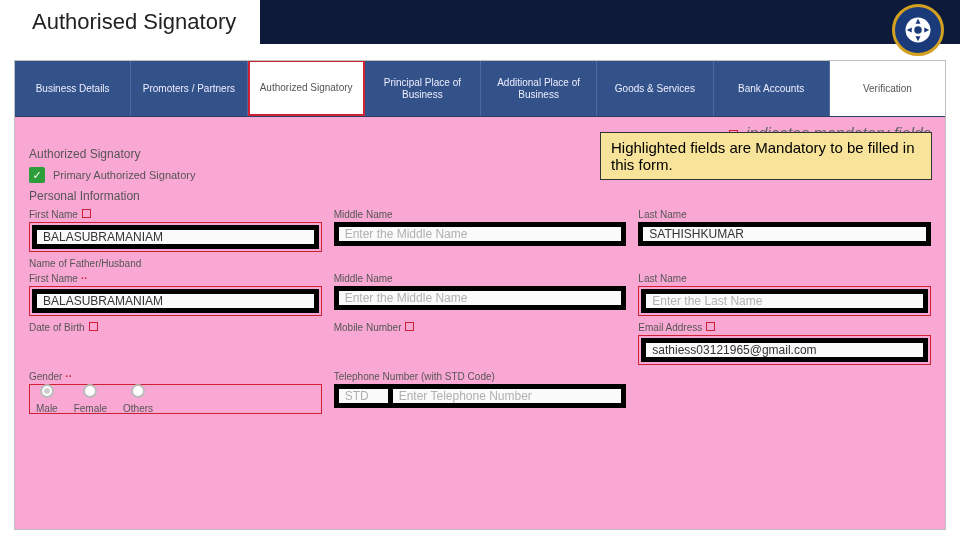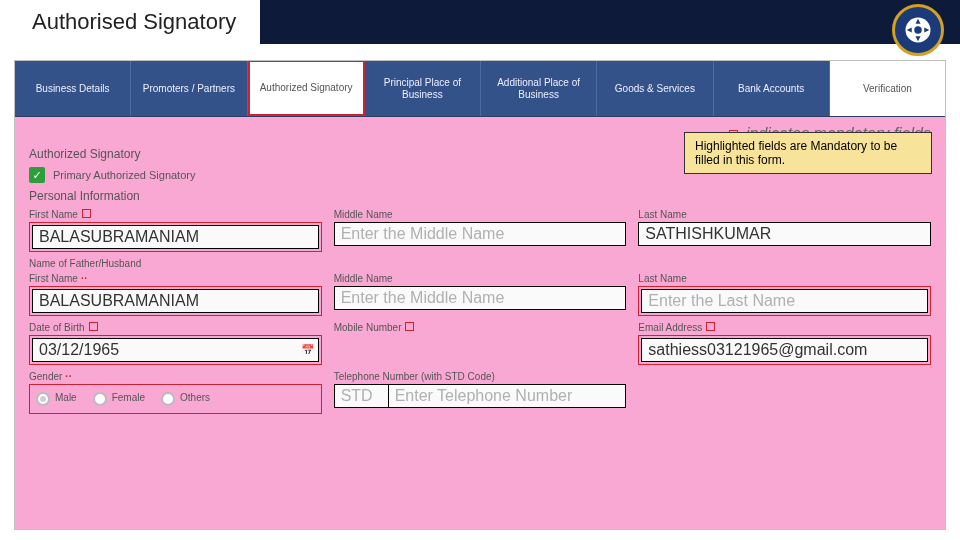--- a/index.html
+++ b/index.html
@@ -21,46 +21,46 @@
 
   .content { padding: 8px 14px 0 14px; font-size: 11px; color: #555; }
 
   .mand-legend { text-align: right; font-size: 16px; color: #666; margin-bottom: 4px; font-style: italic; }
   .mand-legend .box { display: inline-block; width: 9px; height: 9px; border: 1.5px solid #c23; margin-right: 4px; vertical-align: middle; }
 
   .sec-title { font-size: 12px; color: #555; margin: 4px 0 6px 0; font-weight: 500; }
   .chk-row { display: flex; align-items: center; gap: 8px; margin-bottom: 6px; }
   .chk { width: 16px; height: 16px; background: #2e9e3a; color: #fff; display: flex; align-items: center; justify-content: center; font-size: 11px; border-radius: 2px; }
 
-  .callout { position: absolute; top: 132px; right: 28px; width: 248px; background: #f7e39a; border: 1px solid #333; padding: 6px 10px; font-size: 12px; color: #000; z-index: 5; }
+  .callout { position: absolute; top: 132px; right: 28px; width: 332px; background: #f7e39a; border: 1px solid #333; padding: 6px 10px; font-size: 15px; color: #000; z-index: 5; }
 
   .row3 { display: flex; gap: 12px; margin-bottom: 6px; }
   .col { flex: 1; }
   .lbl { font-size: 10px; color: #555; margin-bottom: 2px; display: block; }
   .req::after { content: ""; display: inline-block; width: 7px; height: 7px; border: 1.5px solid #c23; margin-left: 4px; vertical-align: top; }
   .req-dots::after { content: "··"; color: #c23; font-weight: bold; margin-left: 3px; }
 
-  .inp { width: 100%; height: 24px; border: 1px solid #000000; background: #fafafa; padding: 0 6px; font-size: 16px; color: #333; }
+  .inp { width: 100%; height: 24px; border: 5px solid #000000; background: #fafafa; padding: 0 6px; font-size: 12px; color: #333; }
   .inp::placeholder { color: #b0b0b0; }
 
   .subhead { font-size: 10px; color: #555; margin: 4px 0 4px 0; }
 
   .dob-wrap { position: relative; }
   .cal-icon { position: absolute; right: 6px; top: 50%; transform: translateY(-50%); font-size: 11px; color: #666; pointer-events: none; }
 
   .mobwrap { display: flex; }
   .mobwrap .cc { width: 44px; text-align: center; border-right: none; }
   .mobwrap .num { flex: 1; }
 
   .telwrap { display: flex; }
   .telwrap .std { width: 54px; border-right: none; color: #aaa; }
   .telwrap .tn { flex: 1; }
 
   .gender { display: flex; gap: 16px; align-items: center; height: 24px; padding-left: 4px; }
-  .radio { display: flex; align-items: flex-start; gap: 5px; font-size: 10px; color: #555; }
+  .radio { display: flex; align-items: center; gap: 5px; font-size: 10px; color: #555; flex-direction: column; }
   .rdot { width: 14px; height: 14px; border-radius: 50%; border: 2px solid #bbb; position: relative; background: #fff; }
   .rdot.sel::after { content: ""; position: absolute; inset: 2px; border-radius: 50%; background: #cfcfcf; }
 
   .field.hlwrap { border: 1.5px solid #c23; padding: 2px; }
 </style>
 </head>
 <body>
 
 <div class="titlebar">
   <div class="title-wrap">
@@ -139,24 +139,20 @@
         <span class="lbl">Last Name</span>
         <div class="field hlwrap">
           <input class="inp" placeholder="Enter the Last Name" style="">
         </div>
       </div>
     </div>
 
     <div class="row3">
       <div class="col">
         <span class="lbl req">Date of Birth</span>
-        <div class="field hlwrap dob-wrap">
-          <input class="inp" value="03/12/1965" style="">
-          <span class="cal-icon">📅</span>
-        </div>
       </div>
       <div class="col">
         <span class="lbl req">Mobile Number</span>
       </div>
       <div class="col">
         <span class="lbl req">Email Address</span>
         <div class="field hlwrap">
           <input class="inp" value="sathiess03121965@gmail.com" style="">
         </div>
       </div>

